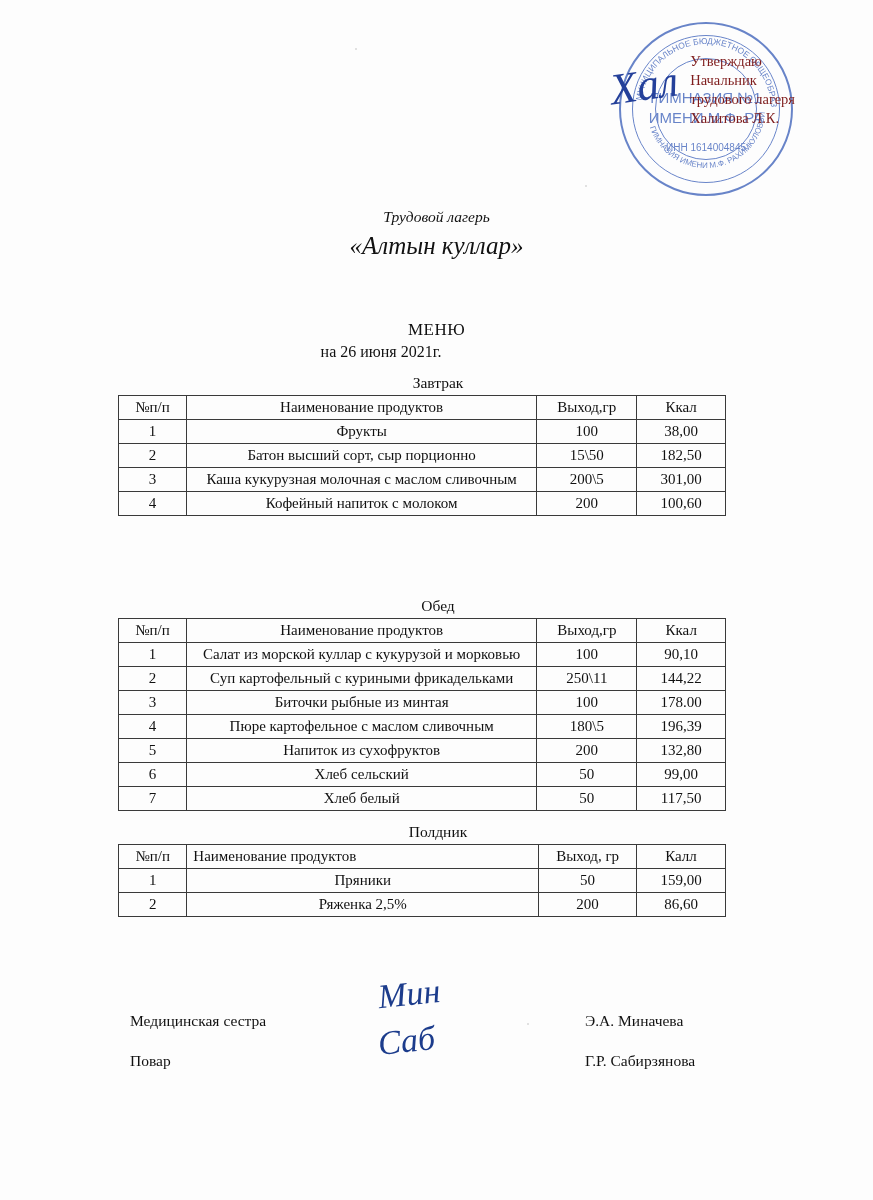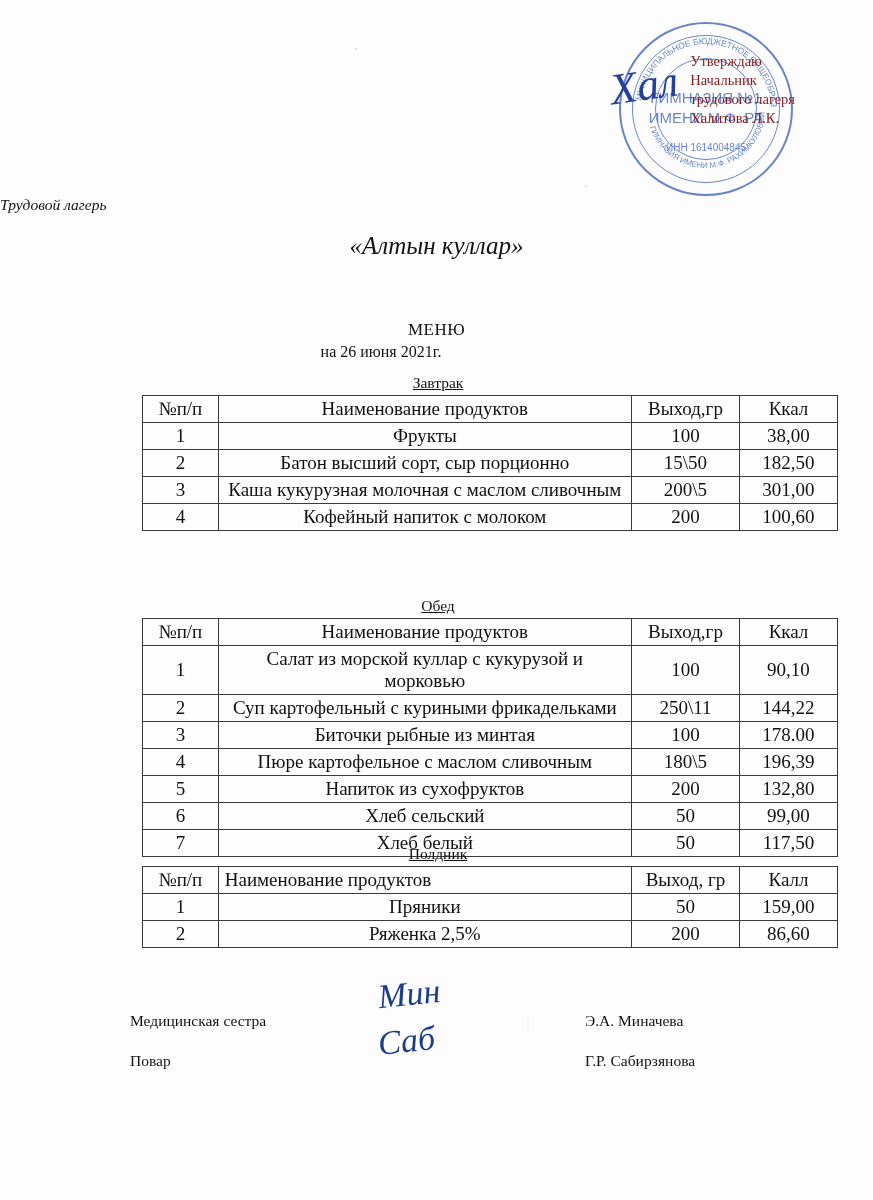--- a/index.html
+++ b/index.html
@@ -98,23 +98,24 @@
     color: #24409a;
     font-family: "Liberation Serif", serif;
     font-style: italic;
     transform: rotate(-8deg);
     z-index: 5;
   }
 
   
   .camp-line {
     position: absolute;
-    top: 196px;
-    left: 0;
-    width: 873px;
+    top: 208px;
+    left: 0;
+    width: 873px;
+    text-align: center;
     font-size: 15.5px;
     font-style: italic;
   }
   .camp-name {
     position: absolute;
     top: 232px;
     left: 0;
     width: 873px;
     text-align: center;
     font-size: 25px;
@@ -137,48 +138,46 @@
     text-align: center;
     font-size: 16px;
   }
 
   
   .section { position: absolute; left: 118px; width: 640px; }
   .section-title {
     text-align: center;
     font-size: 15.5px;
     margin-bottom: 3px;
-    text-decoration: underline;
   }
   table.menu-table {
     border-collapse: collapse;
-    width: 696px;
-    font-size: 19px;
-    margin-left: 24px;
+    width: 608px;
+    font-size: 15px;
   }
   table.menu-table td, table.menu-table th {
     border: 1px solid #3a3a3a;
     padding: 2px 6px;
     font-weight: normal;
     height: 19px;
     vertical-align: middle;
   }
   .col-num    { width: 62px;  text-align: center; }
   .col-name   { width: 396px; text-align: center; padding-left: 10px; }
   .col-out    { width: 94px;  text-align: center; }
   .col-kcal   { width: 84px;  text-align: center; }
   thead td { text-align: center; }
   thead .col-name { text-align: center; padding-left: 0; }
 
   
   .section-poldnik thead .col-name { text-align: left; padding-left: 6px; }
 
   #section-breakfast { top: 374px; }
   #section-lunch     { top: 597px; }
-  #section-snack     { top: 845px; }
+  #section-snack     { top: 823px; }
 
   
   .sig-row {
     position: absolute;
     left: 130px;
     width: 620px;
     font-size: 15.5px;
   }
   .sig-row .role { position: absolute; left: 0; }
   .sig-row .person { position: absolute; left: 455px; }

